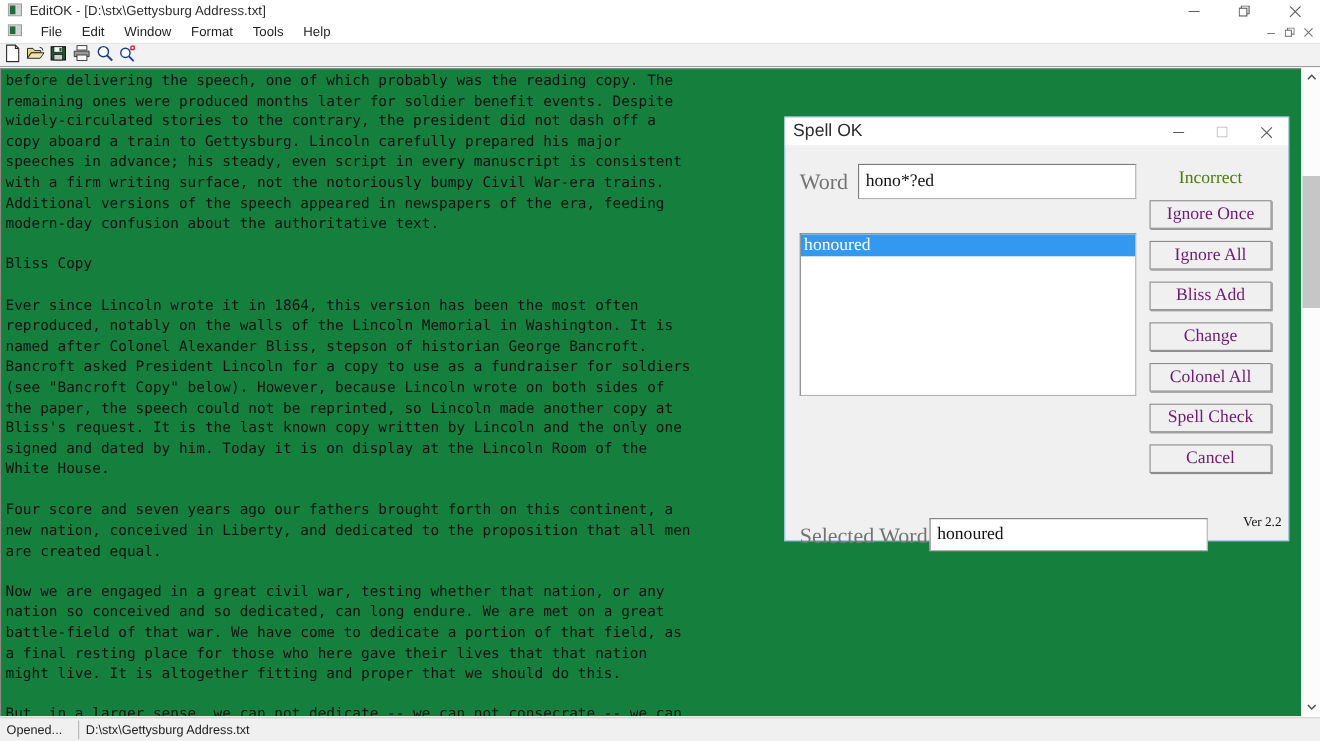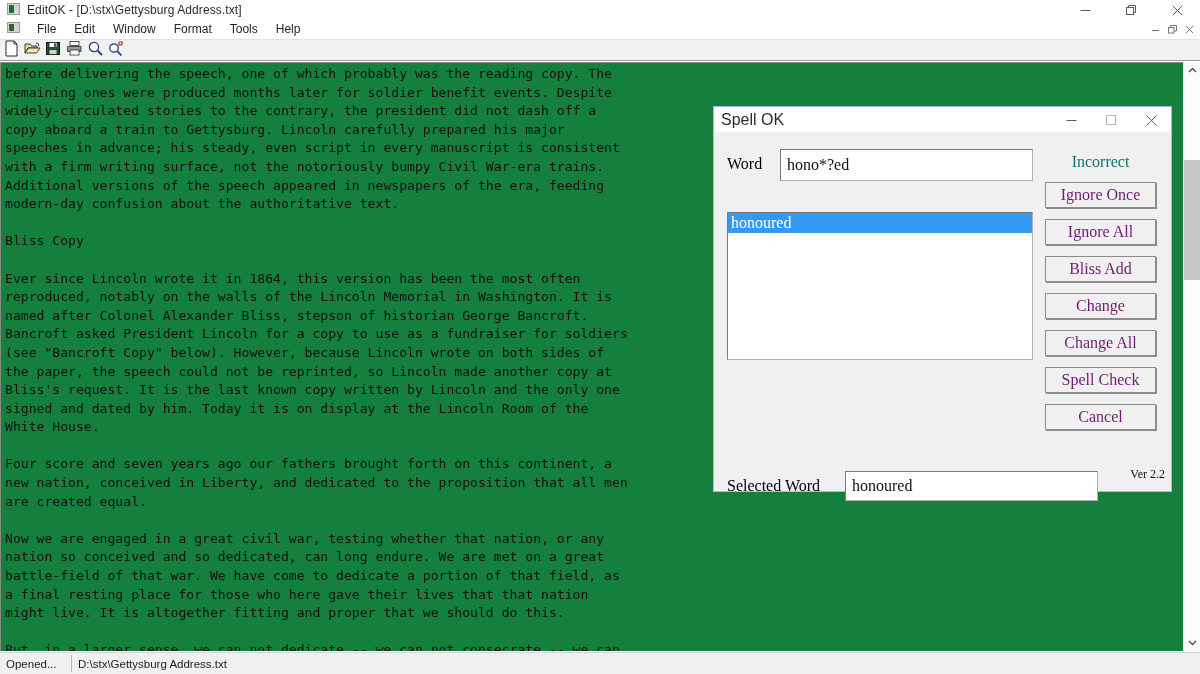--- a/index.html
+++ b/index.html
@@ -123,21 +123,21 @@
   .dlg-wbtns { position:absolute; right:0; top:0; height:26px; display:flex; }
   .dlg-wbtn {
     width:40px; height:26px; display:flex; align-items:center; justify-content:center;
     color:#5a5a5a;
   }
 
   .dlg-body { position:relative; width:100%; height:359px; }
 
   .lbl {
     position:absolute; font-family:"Liberation Serif", serif;
-    font-size:16px; color:#000000; }
+    font-size:20px; color:#737373; }
 
   .txtbox {
     position:absolute; background:#ffffff;
     border:1px solid #b0b0b0; border-top-color:#7a7a7a; border-left-color:#7a7a7a;
     font-family:"Liberation Serif", serif; font-size:16px; color:#111;
     display:flex; align-items:center; padding-left:6px; overflow:hidden;
     white-space:nowrap;
   }
 
   .listbox {
@@ -156,21 +156,21 @@
     position:absolute; left:331px; width:111px; height:26px;
     background:#f0f0f0;
     border:1px solid #8c8c8c;
     box-shadow:1px 1px 0 #8c8c8c;
     font-family:"Liberation Serif", serif; font-size:16px; color:#701a75;
     display:flex; align-items:center; justify-content:center;
   }
   .status-lbl {
     position:absolute; left:331px; width:111px; height:22px;
     display:flex; align-items:center; justify-content:center;
-    font-family:"Liberation Serif", serif; font-size:16px; color:#0f766e;
+    font-family:"Liberation Serif", serif; font-size:16px; color:#4d7c0f;
   }
   .ver-lbl {
     position:absolute; right:6px; bottom:10px;
     font-family:"Liberation Serif", serif; font-size:12px; color:#111;
   }
 </style>
 </head>
 <body>
 
 <div id="app">
@@ -401,21 +401,21 @@
       <div class="listbox">
         <div class="list-item selected">honoured</div>
       </div>
 
       <div class="status-lbl" style="top:18px;">Incorrect</div>
 
       <div class="dlg-btn" style="top:49px;">Ignore Once</div>
       <div class="dlg-btn" style="top:86px;">Ignore All</div>
       <div class="dlg-btn" style="top:123px;">Bliss Add</div>
       <div class="dlg-btn" style="top:160px;">Change</div>
-      <div class="dlg-btn" style="top:197px;">Change All</div>
+      <div class="dlg-btn" style="top:197px;">Colonel All</div>
       <div class="dlg-btn" style="top:234px;">Spell Check</div>
       <div class="dlg-btn" style="top:271px;">Cancel</div>
 
       <div class="lbl" style="left:13px; top:344px;">Selected Word</div>
       <div class="txtbox" style="left:131px; top:338px; width:253px; height:30px;">
         <span>honoured</span>
       </div>
       <div class="ver-lbl">Ver 2.2</div>
     </div>
   </div>

